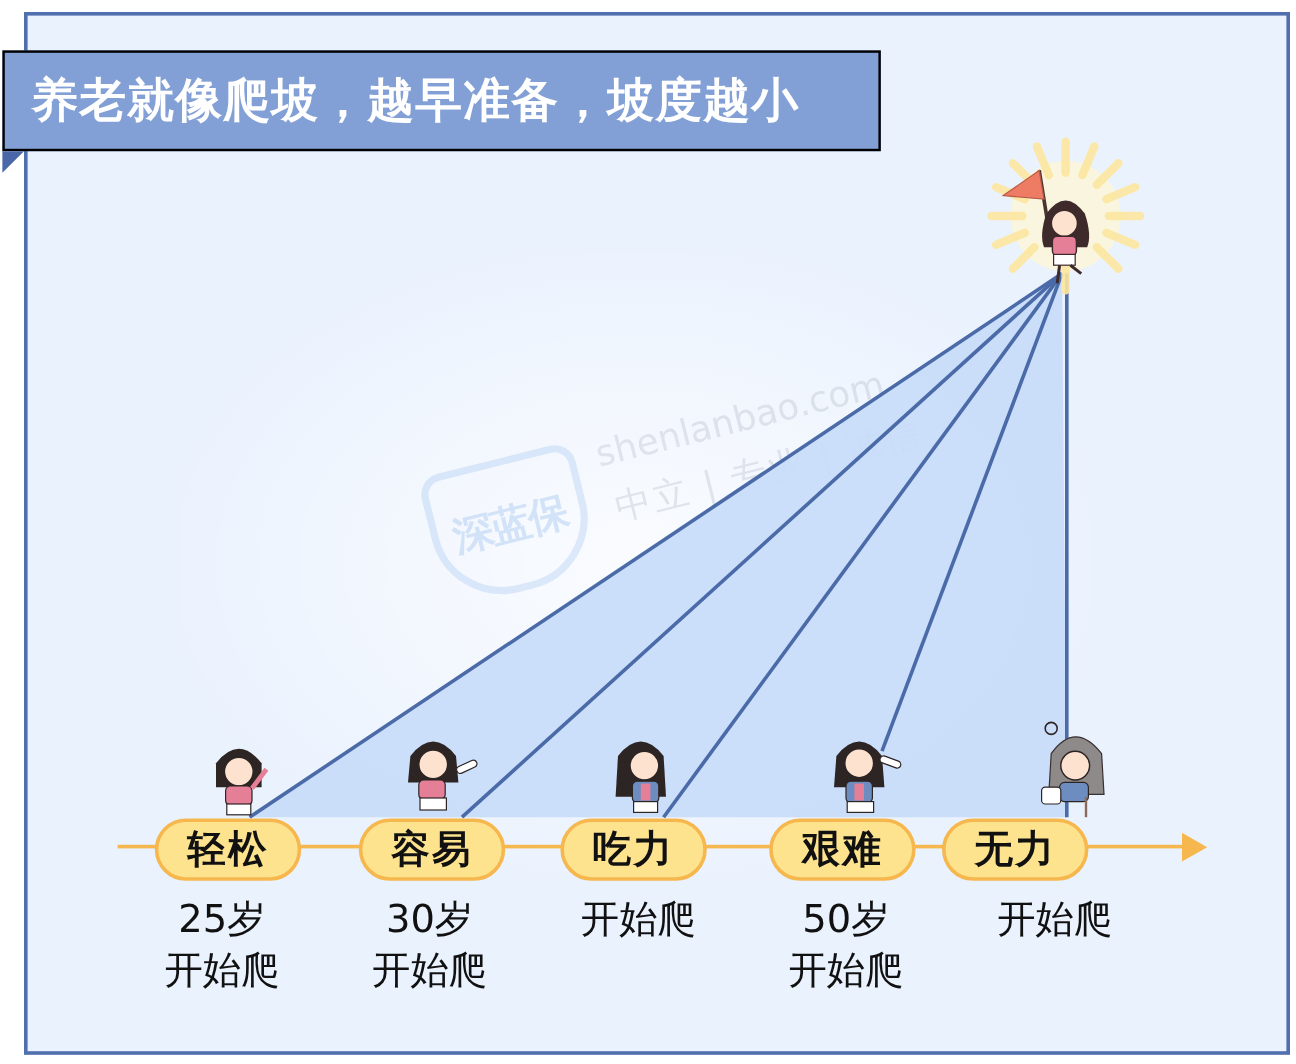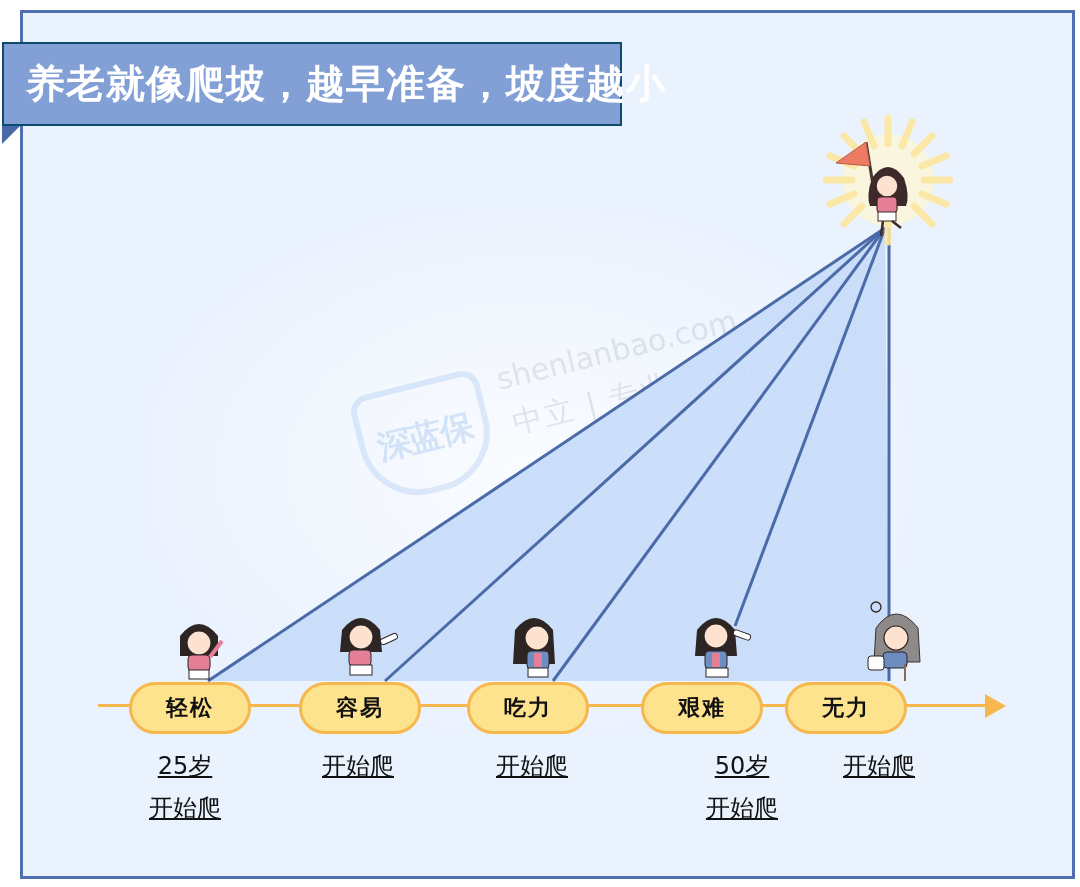--- a/index.html
+++ b/index.html
@@ -10,22 +10,22 @@
     }
     .frame {
       position: absolute; left: 20px; top: 10px; width: 1049px; height: 863px;
       background: #eaf2fe; border: 3px solid #4f6fae; box-sizing: content-box;
     }
     .glow {
       position: absolute; left: 150px; top: 210px; width: 760px; height: 520px;
       background: radial-gradient(ellipse at center, rgba(255,255,255,0.75) 0%, rgba(255,255,255,0.35) 45%, rgba(255,255,255,0) 75%);
     }
     .banner {
-      position: absolute; left: 2px; top: 42px; width: 620px; height: 84px;
-      background: #82a0d6; border: 2px solid #0c4a6e; box-sizing: border-box;
+      position: absolute; left: 2px; top: 42px; width: 732px; height: 84px;
+      background: #82a0d6; border: 2px solid #000000; box-sizing: border-box;
       display: flex; align-items: center; padding-left: 22px;
     }
     .banner-title {
       color: #ffffff; font-size: 39px; font-weight: bold; letter-spacing: 1px;
       white-space: nowrap;
     }
     .fold {
       position: absolute; left: 2px; top: 126px; width: 0; height: 0;
       border-top: 18px solid #4a68a8; border-left: 18px solid transparent;
       transform: scaleX(-1);
@@ -43,25 +43,25 @@
 
     .axis-line { position: absolute; left: 98px; top: 704px; width: 892px; height: 3px; background: #f6b84e; }
     .axis-arrow {
       position: absolute; left: 985px; top: 694px; width: 0; height: 0;
       border-top: 12px solid transparent; border-bottom: 12px solid transparent; border-left: 21px solid #f6b84e;
     }
     .pill {
       position: absolute; top: 682px; width: 116px; height: 46px;
       background: #fee38e; border: 3px solid #f6b84e; border-radius: 26px;
       display: flex; align-items: center; justify-content: center;
-      font-size: 22px; color: #111111; font-weight: bold; letter-spacing: 2px;
+      font-size: 32px; color: #111111; font-weight: bold; letter-spacing: 2px;
     }
     .age {
       position: absolute; top: 745px; width: 130px; text-align: center;
-      color: #111111; font-size: 24px; line-height: 42px; text-decoration: underline;
+      color: #111111; font-size: 32px; line-height: 42px;
     }
   </style>
 </head>
 <body>
 
 <div class="frame"></div>
 <div class="glow"></div>
 
 <div class="watermark">
   <div class="wm-logo">深蓝保</div>
@@ -162,24 +162,25 @@
 <div class="pill" style="left:299px">容易</div>
 <div class="pill" style="left:467px">吃力</div>
 <div class="pill" style="left:641px">艰难</div>
 <div class="pill" style="left:785px">无力</div>
 
 <div class="age" style="left:120px">
   <div>25岁</div>
   <div>开始爬</div>
 </div>
 <div class="age" style="left:293px">
+  <div>30岁</div>
   <div>开始爬</div>
 </div>
 <div class="age" style="left:467px">
   <div>开始爬</div>
 </div>
-<div class="age" style="left:677px">
+<div class="age" style="left:640px">
   <div>50岁</div>
   <div>开始爬</div>
 </div>
 <div class="age" style="left:814px">
   <div>开始爬</div>
 </div>
 
 </body></html>

